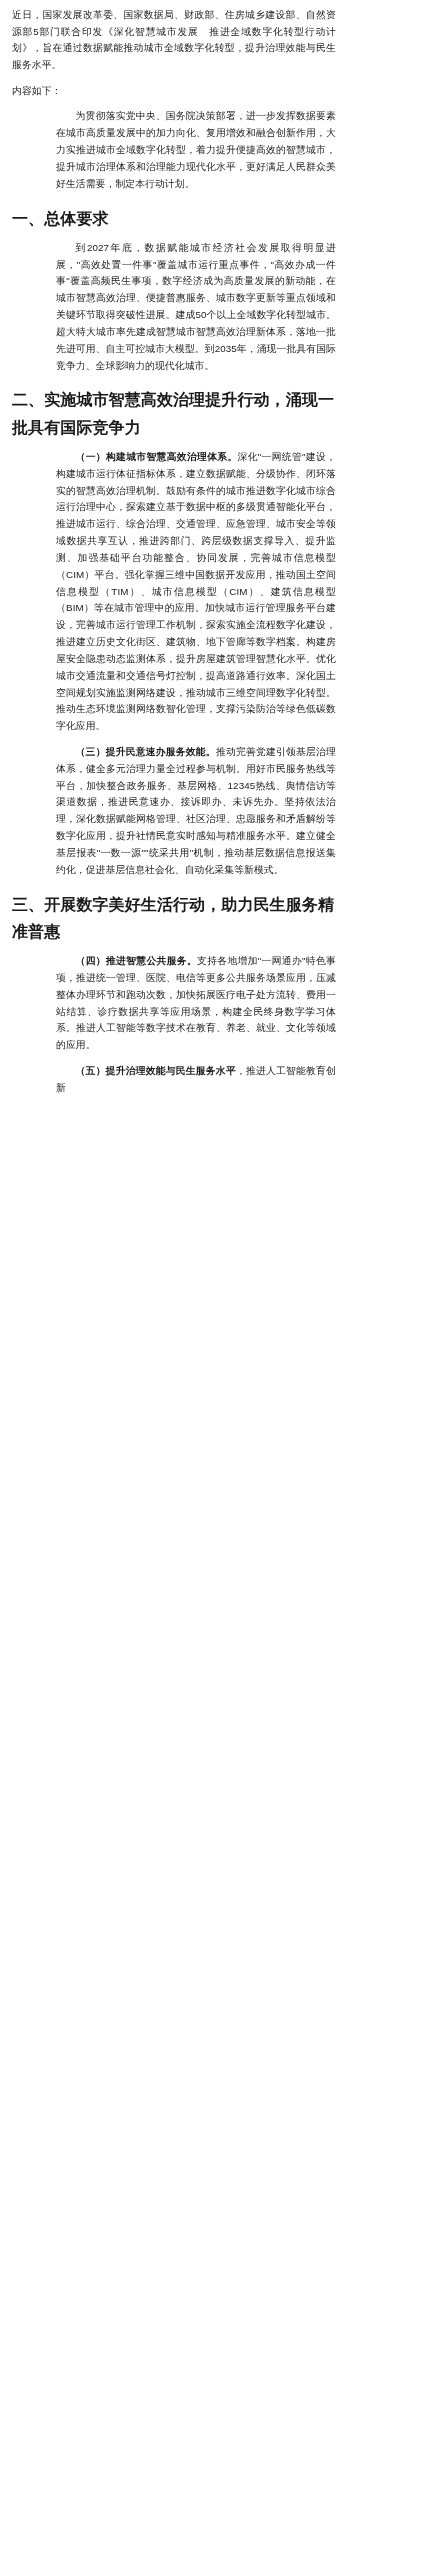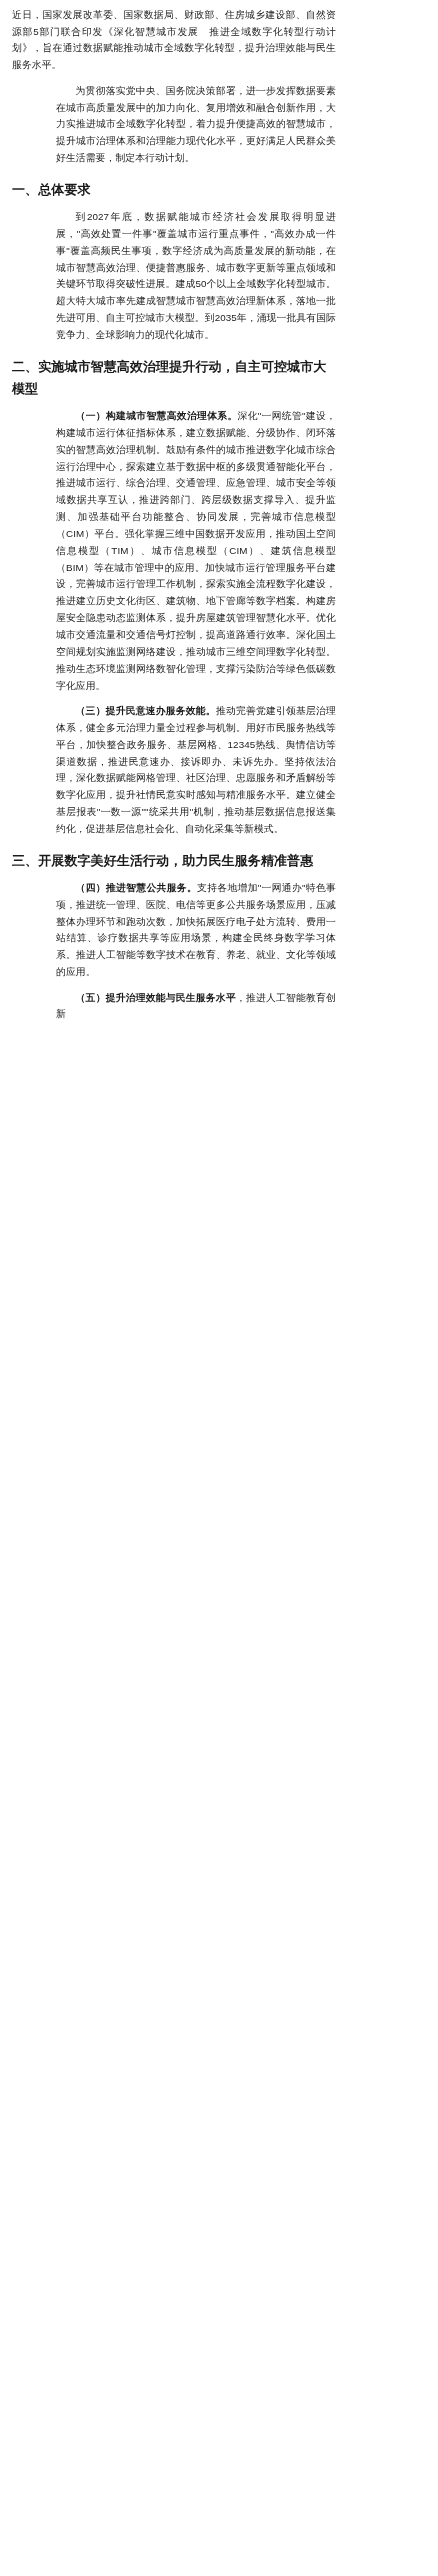--- a/index.html
+++ b/index.html
@@ -28,40 +28,41 @@
   }
   p.indent {
     text-indent: 2em;
     margin-left: 44px;
   }
   p.noindent {
     text-indent: 0;
   }
   h2.section {
     margin: 12px 0 8px 0;
-    font-size: 13px;
+    font-size: 16px;
     line-height: 1.7;
     font-weight: bold;
     text-indent: 0;
     letter-spacing: 0.1px;
   }
   .sub-head {
     font-weight: bold;
   }
 </style>
 </head>
 <body>
 
 <div class="page">
   <div id="doc-body">
       <p class="noindent">近日，国家发展改革委、国家数据局、财政部、住房城乡建设部、自然资源部5部门联合印发《深化智慧城市发展　推进全域数字化转型行动计划》，旨在通过数据赋能推动城市全域数字化转型，提升治理效能与民生服务水平。</p>
+      <p class="noindent">内容如下：</p>
       <p class="indent">为贯彻落实党中央、国务院决策部署，进一步发挥数据要素在城市高质量发展中的加力向化、复用增效和融合创新作用，大力实推进城市全域数字化转型，着力提升便捷高效的智慧城市，提升城市治理体系和治理能力现代化水平，更好满足人民群众美好生活需要，制定本行动计划。</p>
       <h2 class="section">一、总体要求</h2>
       <p class="indent">到2027年底，数据赋能城市经济社会发展取得明显进展，"高效处置一件事"覆盖城市运行重点事件，"高效办成一件事"覆盖高频民生事项，数字经济成为高质量发展的新动能，在城市智慧高效治理、便捷普惠服务、城市数字更新等重点领域和关键环节取得突破性进展。建成50个以上全域数字化转型城市。超大特大城市率先建成智慧城市智慧高效治理新体系，落地一批先进可用、自主可控城市大模型。到2035年，涌现一批具有国际竞争力、全球影响力的现代化城市。</p>
-      <h2 class="section">二、实施城市智慧高效治理提升行动，自主可控城市大模型</h2>
+      <h2 class="section">二、实施城市智慧高效治理提升行动，涌现一批具有国际竞争力</h2>
       <p class="indent"><span class="sub-head">（一）构建城市智慧高效治理体系。</span>深化"一网统管"建设，构建城市运行体征指标体系，建立数据赋能、分级协作、闭环落实的智慧高效治理机制。鼓励有条件的城市推进数字化城市综合运行治理中心，探索建立基于数据中枢的多级贯通智能化平台，推进城市运行、综合治理、交通管理、应急管理、城市安全等领域数据共享互认，推进跨部门、跨层级数据支撑导入、提升监测、加强基础平台功能整合、协同发展，完善城市信息模型（CIM）平台。强化掌握三维中国数据开发应用，推动国土空间信息模型（TIM）、城市信息模型（CIM）、建筑信息模型（BIM）等在城市管理中的应用。加快城市运行管理服务平台建设，完善城市运行管理工作机制，探索实施全流程数字化建设，推进建立历史文化街区、建筑物、地下管廊等数字档案。构建房屋安全隐患动态监测体系，提升房屋建筑管理智慧化水平。优化城市交通流量和交通信号灯控制，提高道路通行效率。深化国土空间规划实施监测网络建设，推动城市三维空间理数字化转型。推动生态环境监测网络数智化管理，支撑污染防治等绿色低碳数字化应用。</p>
       <p class="indent"><span class="sub-head">（三）提升民意速办服务效能。</span>推动完善党建引领基层治理体系，健全多元治理力量全过程参与机制。用好市民服务热线等平台，加快整合政务服务、基层网格、12345热线、舆情信访等渠道数据，推进民意速办、接诉即办、未诉先办。坚持依法治理，深化数据赋能网格管理、社区治理、忠愿服务和矛盾解纷等数字化应用，提升社情民意实时感知与精准服务水平。建立健全基层报表"一数一源""统采共用"机制，推动基层数据信息报送集约化，促进基层信息社会化、自动化采集等新模式。</p>
       <h2 class="section">三、开展数字美好生活行动，助力民生服务精准普惠</h2>
       <p class="indent"><span class="sub-head">（四）推进智慧公共服务。</span>支持各地增加"一网通办"特色事项，推进统一管理、医院、电信等更多公共服务场景应用，压减整体办理环节和跑动次数，加快拓展医疗电子处方流转、费用一站结算、诊疗数据共享等应用场景，构建全民终身数字学习体系。推进人工智能等数字技术在教育、养老、就业、文化等领域的应用。</p>
       <p class="indent"><span class="sub-head">（五）提升治理效能与民生服务水平</span>，推进人工智能教育创新</p>
     </div>
 </div>
 
 
 </body></html>

